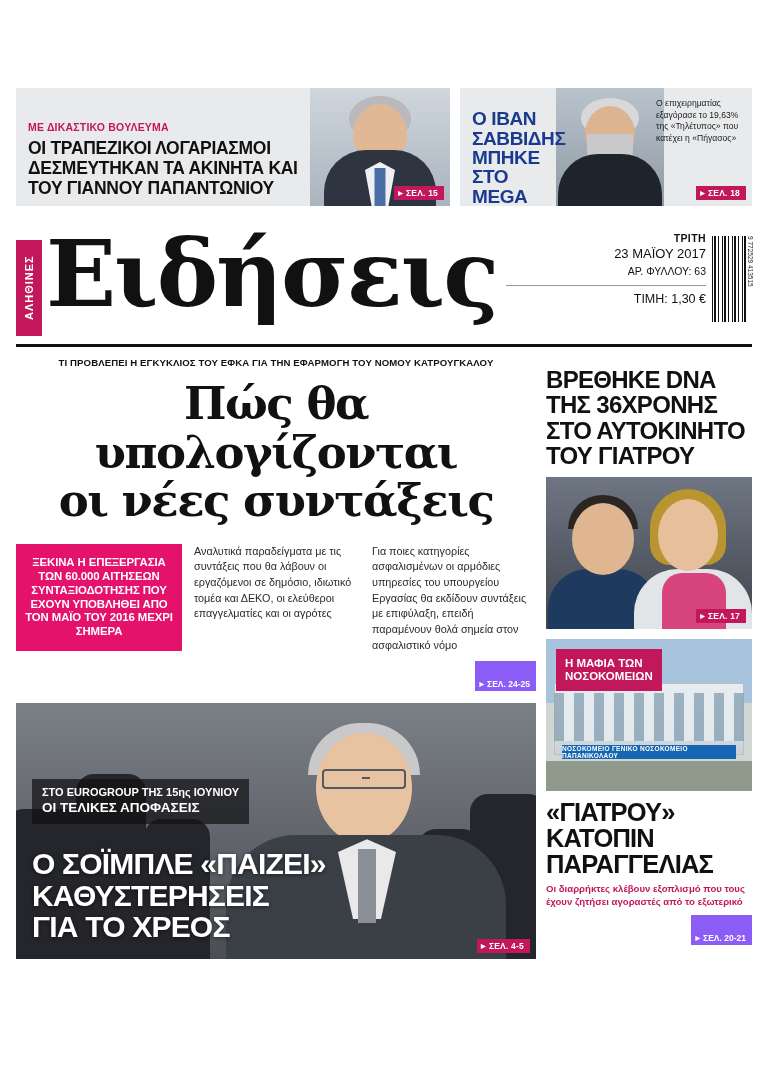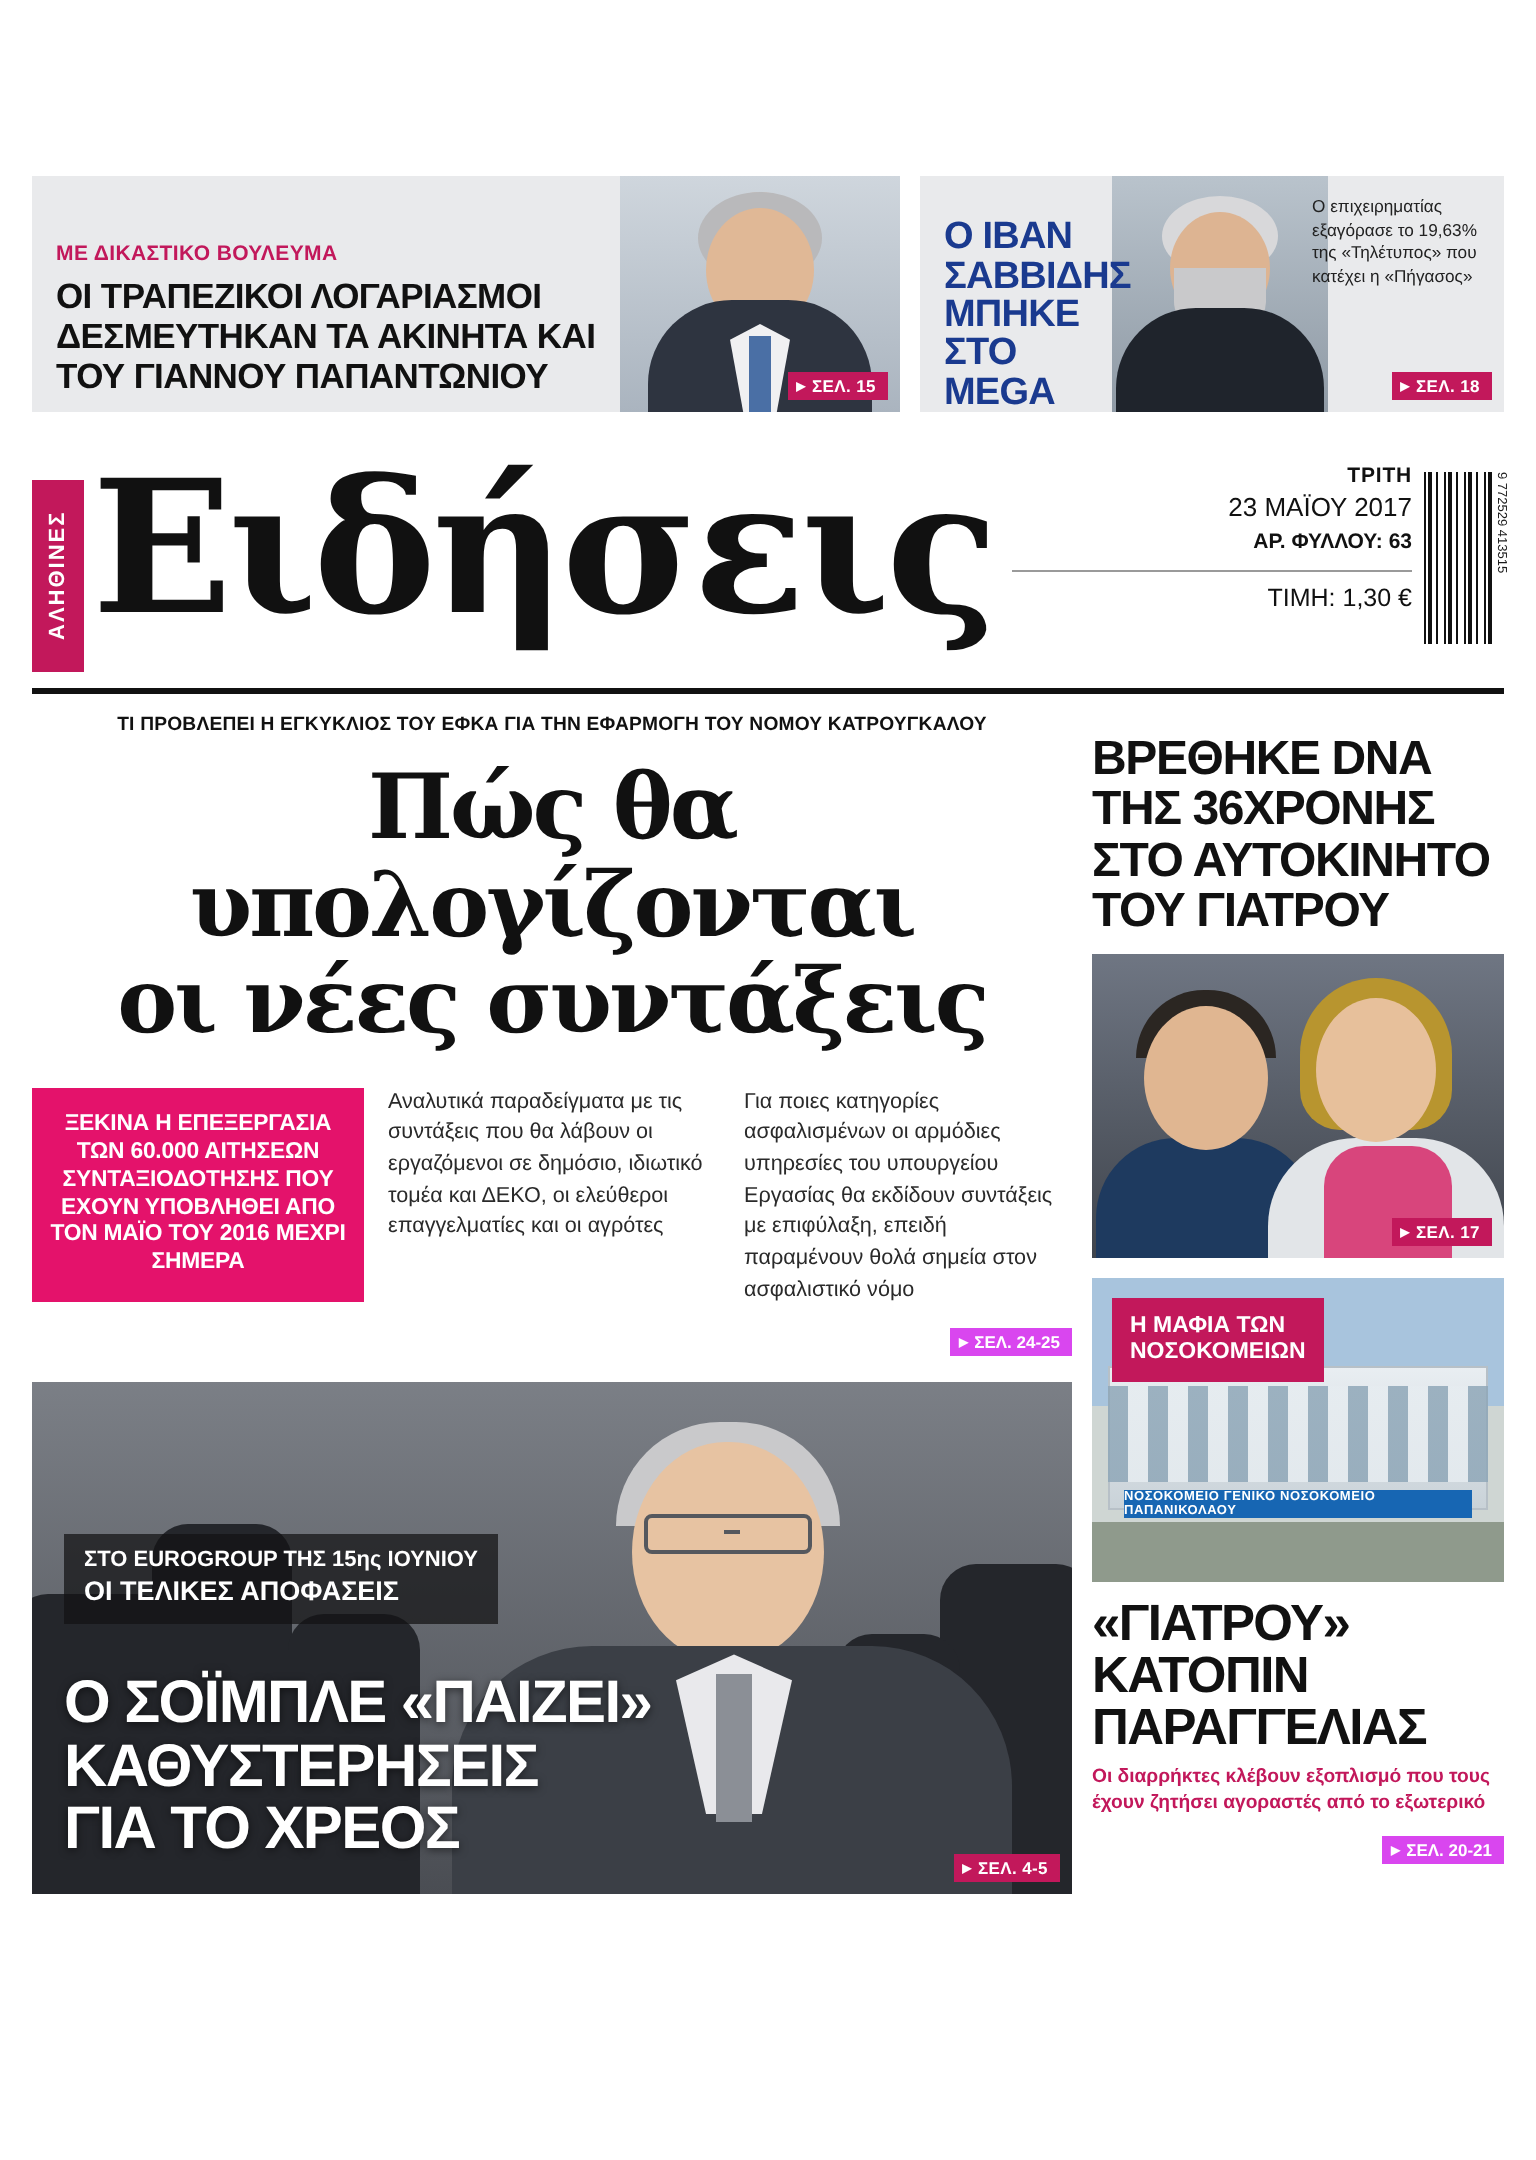--- a/index.html
+++ b/index.html
@@ -105,21 +105,21 @@
     font-family: "DejaVu Serif", serif;
     font-weight: bold; font-size: 92px; line-height: 1;
     letter-spacing: -2px; color: #111;
   }
   .masthead-meta {
     position: absolute; right: 46px; top: 10px; width: 200px;
     text-align: right; font-size: 11px; color: #111;
   }
   .masthead-meta .day { font-weight: bold; font-size: 10.5px; letter-spacing: .4px; }
   .masthead-meta .date { font-size: 13px; margin-top: 2px; }
-  .masthead-meta .issue { font-size: 10.5px; margin-top: 4px; font-weight: bold; }
+  .masthead-meta .issue { font-size: 10.5px; margin-top: 4px; }
   .meta-rule { border-top: 1px solid #9a9a9a; margin: 8px 0 6px; }
   .masthead-meta .price { font-size: 12.5px; }
   .barcode {
     position: absolute; right: 0; top: 14px; width: 40px; height: 104px;
   }
   .barcode .bars {
     width: 36px; height: 86px;
     background: repeating-linear-gradient(90deg,#111 0 1px,#fff 1px 2px,#111 2px 4px,#fff 4px 6px,#111 6px 7px,#fff 7px 10px);
   }
   .barcode .side-num {
@@ -150,22 +150,22 @@
   .pink-box {
     width: 166px; background: #e4126b; color: #fff;
     font-size: 11.4px; font-weight: bold; line-height: 1.22;
     text-align: center; padding: 12px 8px; letter-spacing: -.1px;
     align-self: flex-start;
   }
   .lead-cols { flex: 1; display: flex; gap: 14px; }
   .lead-cols p { font-size: 10.8px; line-height: 1.45; color: #2a2a2a; flex: 1; }
   .lead-ref { text-align: right; padding-top: 8px; }
   .ref-inline {
-    display: inline-block; background: #d946ef; color: #fff;
-    font-size: 8.5px; font-weight: bold; padding: 2px 6px 2px 4px;
+    display: inline-block; background: #8b5cf6; color: #fff;
+    font-size: 8.5px; font-weight: bold; padding: 18px 6px 2px 4px;
   }
   .ref-inline::before { content: "\25B6"; font-size: 6px; margin-right: 3px; vertical-align: 1px; }
 
   
   .schauble {
     position: relative; margin-top: 12px; height: 256px; overflow: hidden;
     background: linear-gradient(#7b7f86, #4a4d53);
   }
   .sch-crowd { position: absolute; inset: 0; }
   .sch-crowd i {

